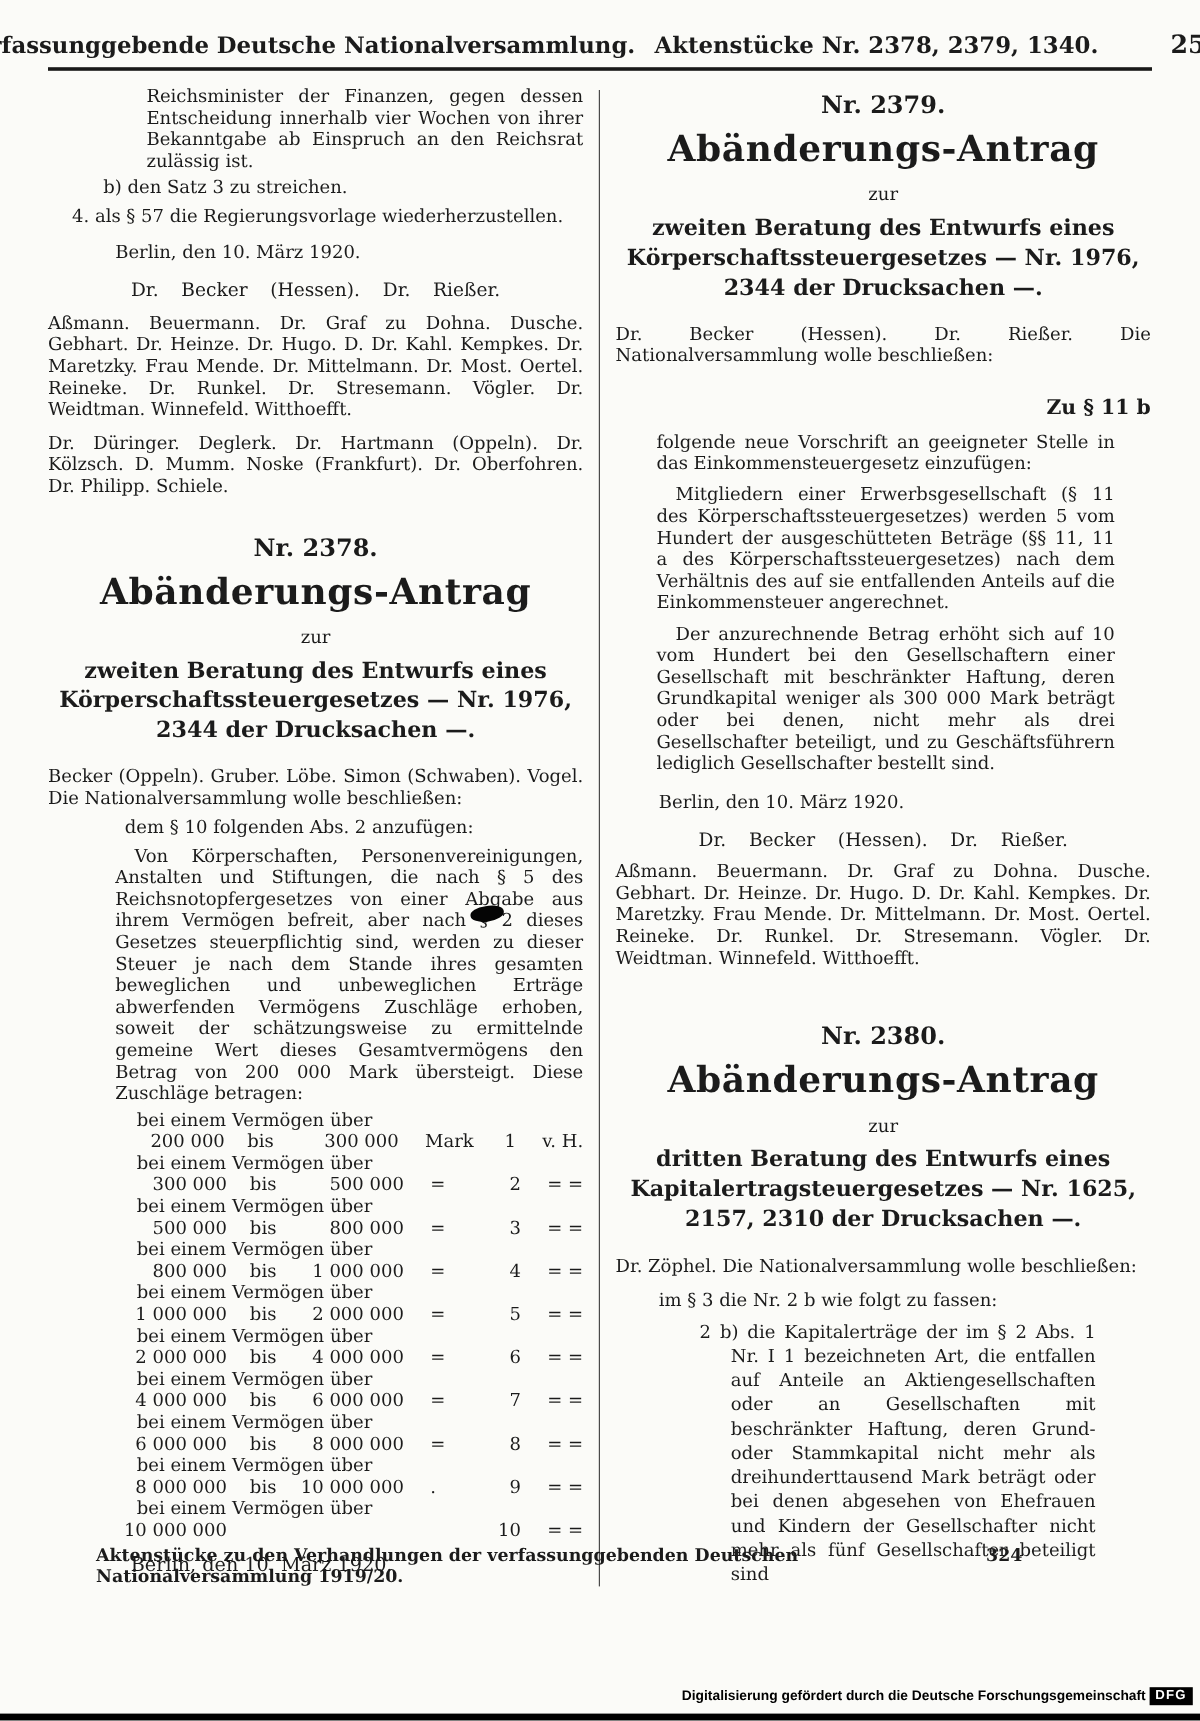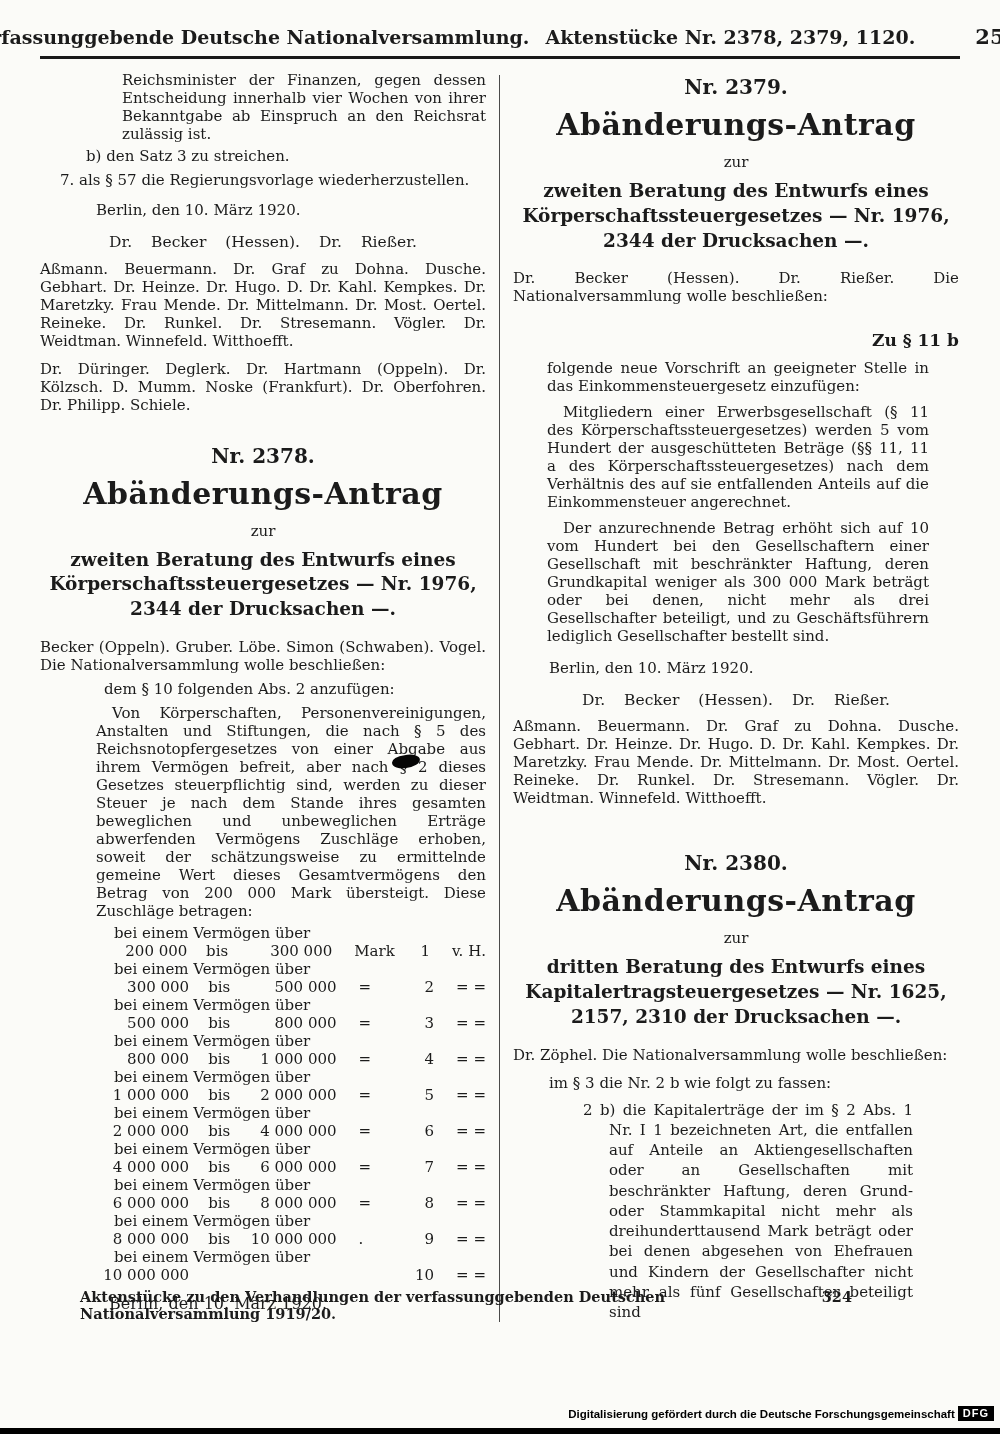--- a/index.html
+++ b/index.html
@@ -96,32 +96,32 @@
   }
 </style>
 </head>
 <body>
 
 <div class="page">
   <div class="inner">
 
     <header class="masthead">
       <span>Verfassunggebende Deutsche Nationalversammlung.</span>
-      <span>Aktenstücke Nr. 2378, 2379, 1120.</span>
+      <span>Aktenstücke Nr. 2378, 2379, 1340.</span>
       <span class="pageno">2585</span>
     </header>
     <div class="rule"></div>
 
     <main class="cols">
 
       <section class="col">
 
         <p class="just ind-carry">Reichsminister der Finanzen, gegen dessen Entscheidung innerhalb vier Wochen von ihrer Bekanntgabe ab Einspruch an den Reichsrat zulässig ist.</p>
         <p class="item-b">b) den Satz 3 zu streichen.</p>
-        <p class="item-4"><span>7. als </span><strong>§ 57</strong><span> die Regierungsvorlage wiederherzustellen.</span></p>
+        <p class="item-4"><span>4. als </span><strong>§ 57</strong><span> die Regierungsvorlage wiederherzustellen.</span></p>
         <p class="dateline">Berlin, den 10. März 1920.</p>
         <p class="sig-head b">Dr. Becker (Hessen). Dr. Rießer.</p>
         <p class="just sig">Aßmann. Beuermann. Dr. Graf zu Dohna. Dusche. Gebhart. Dr. Heinze. Dr. Hugo. D. Dr. Kahl. Kempkes. Dr. Maretzky. Frau Mende. Dr. Mittelmann. Dr. Most. Oertel. Reineke. Dr. Runkel. Dr. Stresemann. Vögler. Dr. Weidtman. Winnefeld. Witthoefft.</p>
         <p class="just sig">Dr. Düringer. Deglerk. Dr. Hartmann (Oppeln). Dr. Kölzsch. D. Mumm. Noske (Frankfurt). Dr. Oberfohren. Dr. Philipp. Schiele.</p>
 
         <h3 class="doc-num mt-sec">Nr. 2378.</h3>
         <h1 class="doc-title">Abänderungs-Antrag</h1>
         <p class="zur">zur</p>
         <h2 class="subject">zweiten Beratung des Entwurfs eines Körperschaftssteuergesetzes — Nr. 1976, 2344 der Drucksachen —.</h2>
 

